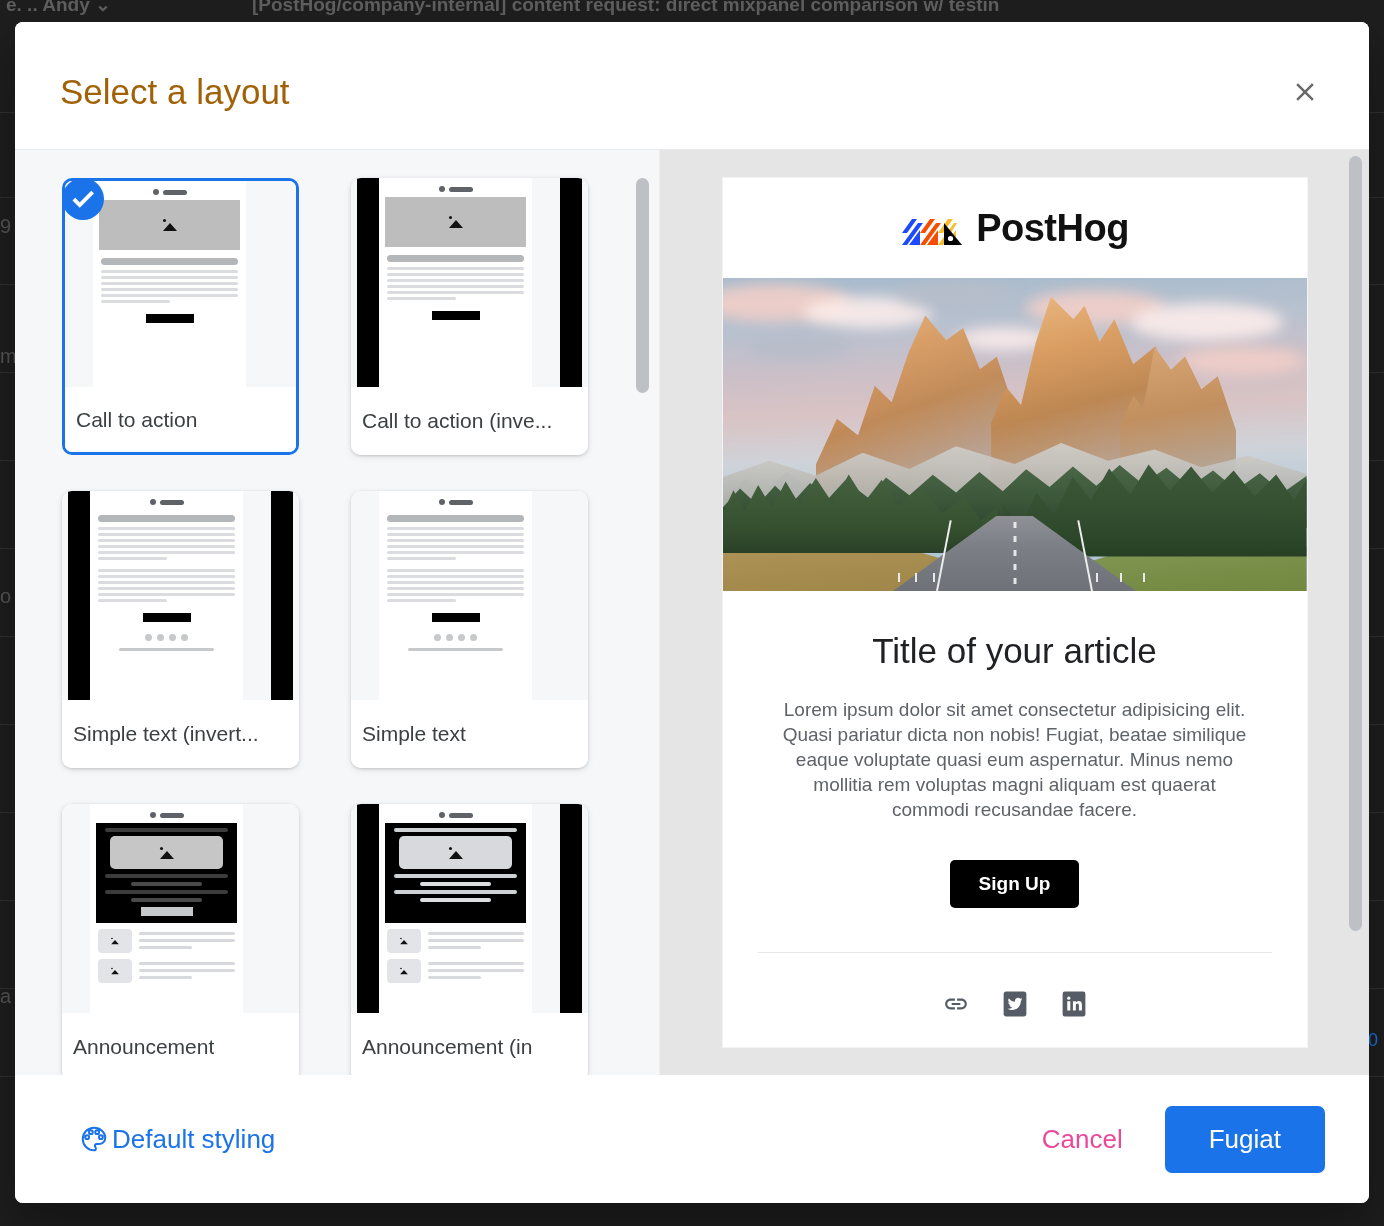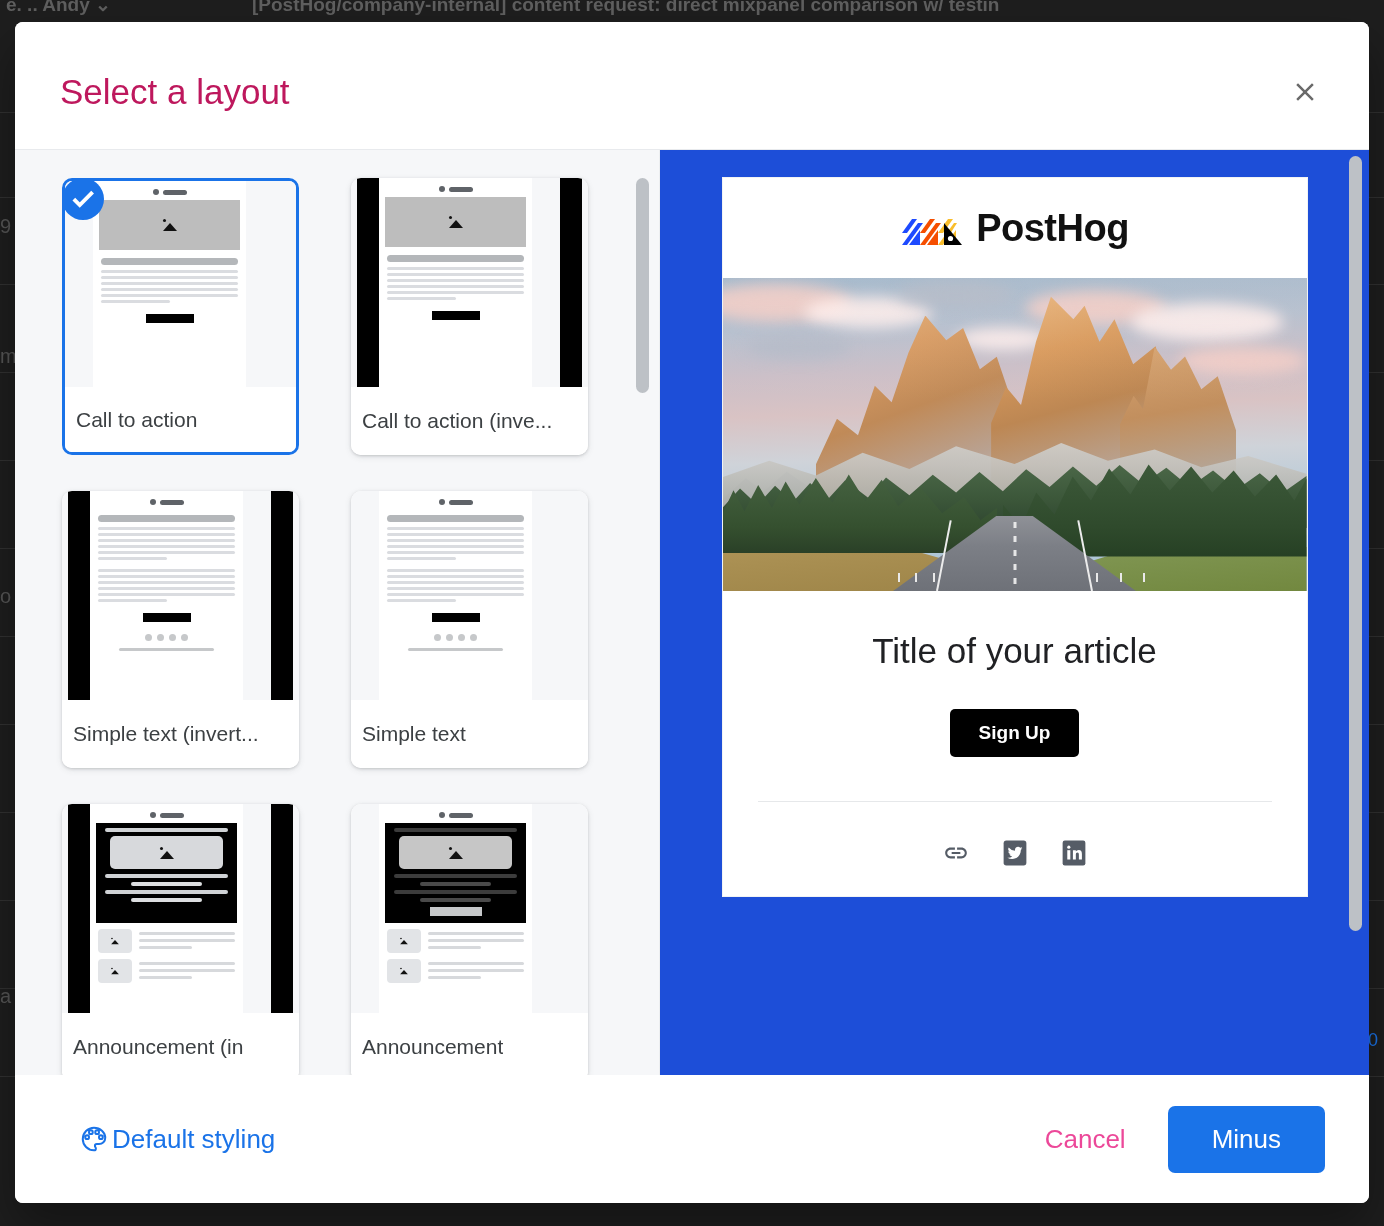--- a/index.html
+++ b/index.html
@@ -66,21 +66,21 @@
     height: 128px;
     flex: 0 0 128px;
     position: relative;
     background: #fff;
     border-bottom: 1px solid #e8eaed;
   }
   #dialog-title {
     position: absolute;
     left: 45px; top: 50px;
     font-size: 35px;
-    color: #be185d;
+    color: #a16207;
     font-weight: 400;
     letter-spacing: 0;
   }
   #close-btn {
     position: absolute;
     right: 42px; top: 48px;
     width: 44px; height: 44px;
     border: none; background: transparent;
     cursor: pointer;
     display: flex; align-items: center; justify-content: center;
@@ -252,21 +252,21 @@
     top: 28px; left: 3px;
     width: 13px; height: 215px;
     background: #bdc1c6;
     border-radius: 8px;
     cursor: grab;
   }
 
   
   #preview-wrap {
     flex: 1 1 auto;
-    background: #1d4ed8;
+    background: #e5e5e5;
     position: relative;
     overflow: hidden;
   }
   #preview-scrollarea {
     position: absolute;
     inset: 0;
     padding: 28px 0 0 0;
   }
   #email-card {
     width: 584px;
@@ -669,20 +669,66 @@
                   <div class="m-foot"></div>
                 </div>
               </div>
             </div>
             <div class="tile-label">
               <span>Simple text</span>
             </div>
           </div>
           <div class="tile">
             <div class="tile-thumb">
+              <div class="mock">
+                <div class="mock-inner">
+                  <div class="m-head">
+                    <span class="m-dot"></span>
+                    <span class="m-logo"></span>
+                  </div>
+                  <div class="ann-card ">
+                    <div class="a-line"></div>
+                    <div class="ann-img">
+                      <span class="img-glyph"></span>
+                    </div>
+                    <div class="a-line"></div>
+                    <div class="a-line c"></div>
+                    <div class="a-line"></div>
+                    <div class="a-line c"></div>
+                    <div class="ann-btn"></div>
+                  </div>
+                  <div class="ann-row">
+                    <div class="ann-thumb">
+                      <span class="img-glyph"></span>
+                    </div>
+                    <div class="ann-txt">
+                      <div></div>
+                      <div></div>
+                      <div class="s"></div>
+                    </div>
+                  </div>
+                  <div class="ann-row">
+                    <div class="ann-thumb">
+                      <span class="img-glyph"></span>
+                    </div>
+                    <div class="ann-txt">
+                      <div></div>
+                      <div></div>
+                      <div class="s"></div>
+                    </div>
+                  </div>
+                </div>
+              </div>
+            </div>
+            <div class="tile-label">
+              <span>Announcement</span>
+            </div>
+          </div>
+          <div class="tile">
+            <div class="tile-thumb">
               <div class="mock-bar-l"></div>
               <div class="mock-bar-r"></div>
               <div class="mock">
                 <div class="mock-inner">
                   <div class="m-head">
                     <span class="m-dot"></span>
                     <span class="m-logo"></span>
                   </div>
                   <div class="ann-card ann-light">
                     <div class="a-line"></div>
@@ -713,66 +759,20 @@
                       <div></div>
                       <div></div>
                       <div class="s"></div>
                     </div>
                   </div>
                 </div>
               </div>
             </div>
             <div class="tile-label">
               <span>Announcement (in</span>
-            </div>
-          </div>
-          <div class="tile">
-            <div class="tile-thumb">
-              <div class="mock">
-                <div class="mock-inner">
-                  <div class="m-head">
-                    <span class="m-dot"></span>
-                    <span class="m-logo"></span>
-                  </div>
-                  <div class="ann-card ">
-                    <div class="a-line"></div>
-                    <div class="ann-img">
-                      <span class="img-glyph"></span>
-                    </div>
-                    <div class="a-line"></div>
-                    <div class="a-line c"></div>
-                    <div class="a-line"></div>
-                    <div class="a-line c"></div>
-                    <div class="ann-btn"></div>
-                  </div>
-                  <div class="ann-row">
-                    <div class="ann-thumb">
-                      <span class="img-glyph"></span>
-                    </div>
-                    <div class="ann-txt">
-                      <div></div>
-                      <div></div>
-                      <div class="s"></div>
-                    </div>
-                  </div>
-                  <div class="ann-row">
-                    <div class="ann-thumb">
-                      <span class="img-glyph"></span>
-                    </div>
-                    <div class="ann-txt">
-                      <div></div>
-                      <div></div>
-                      <div class="s"></div>
-                    </div>
-                  </div>
-                </div>
-              </div>
-            </div>
-            <div class="tile-label">
-              <span>Announcement</span>
             </div>
           </div>
         </div>
       <div id="gallery-scroll">
         <div id="gallery-thumb"></div>
       </div>
     </div>
 
     <div id="preview-wrap">
       <div id="preview-scrollarea">
@@ -824,20 +824,21 @@
             <div class="post" style="left:36%"></div>
             <div class="post" style="left:33%"></div>
             <div class="post" style="left:30%"></div>
             <div class="post" style="left:64%"></div>
             <div class="post" style="left:68%"></div>
             <div class="post" style="left:72%"></div>
             <div class="haze"></div>
           </div>
 
           <h1 id="email-title">Title of your article</h1>
+          <p id="email-body">Lorem ipsum dolor sit amet consectetur adipisicing elit. Quasi pariatur dicta non nobis! Fugiat, beatae similique eaque voluptate quasi eum aspernatur. Minus nemo mollitia rem voluptas magni aliquam est quaerat commodi recusandae facere.</p>
 
           <button id="signup-btn">Sign Up</button>
 
           <div id="email-divider"></div>
 
           <div id="social-row">
             <a class="soc">
               <svg width="26" height="26" viewBox="0 0 24 24">
                 <path d="M3.9 12c0-1.71 1.39-3.1 3.1-3.1h4V7H7c-2.76 0-5 2.24-5 5s2.24 5 5 5h4v-1.9H7c-1.71 0-3.1-1.39-3.1-3.1zM8 13h8v-2H8v2zm9-6h-4v1.9h4c1.71 0 3.1 1.39 3.1 3.1s-1.39 3.1-3.1 3.1h-4V17h4c2.76 0 5-2.24 5-5s-2.24-5-5-5z" fill="#555c66"></path>
               </svg>
@@ -869,17 +870,17 @@
 
   <div id="modal-footer">
     <button id="default-styling">
       <svg width="30" height="30" viewBox="0 0 24 24">
         <path d="M12 3a9 9 0 0 0 0 18c.83 0 1.5-.67 1.5-1.5 0-.39-.15-.74-.39-1.01-.23-.26-.38-.61-.38-.99 0-.83.67-1.5 1.5-1.5H16a5 5 0 0 0 5-5c0-4.42-4.03-8-9-8zm-5.5 9a1.5 1.5 0 1 1 0-3 1.5 1.5 0 0 1 0 3zm3-4a1.5 1.5 0 1 1 0-3 1.5 1.5 0 0 1 0 3zm5 0a1.5 1.5 0 1 1 0-3 1.5 1.5 0 0 1 0 3zm3 4a1.5 1.5 0 1 1 0-3 1.5 1.5 0 0 1 0 3z" fill="none" stroke="#1a73e8" stroke-width="1.6"></path>
       </svg>
       <span>Default styling</span>
     </button>
     <div id="footer-actions">
       <button id="cancel-btn">Cancel</button>
-      <button id="insert-btn">Minus</button>
+      <button id="insert-btn">Fugiat</button>
     </div>
   </div>
 
 </div>
 
 </body></html>

